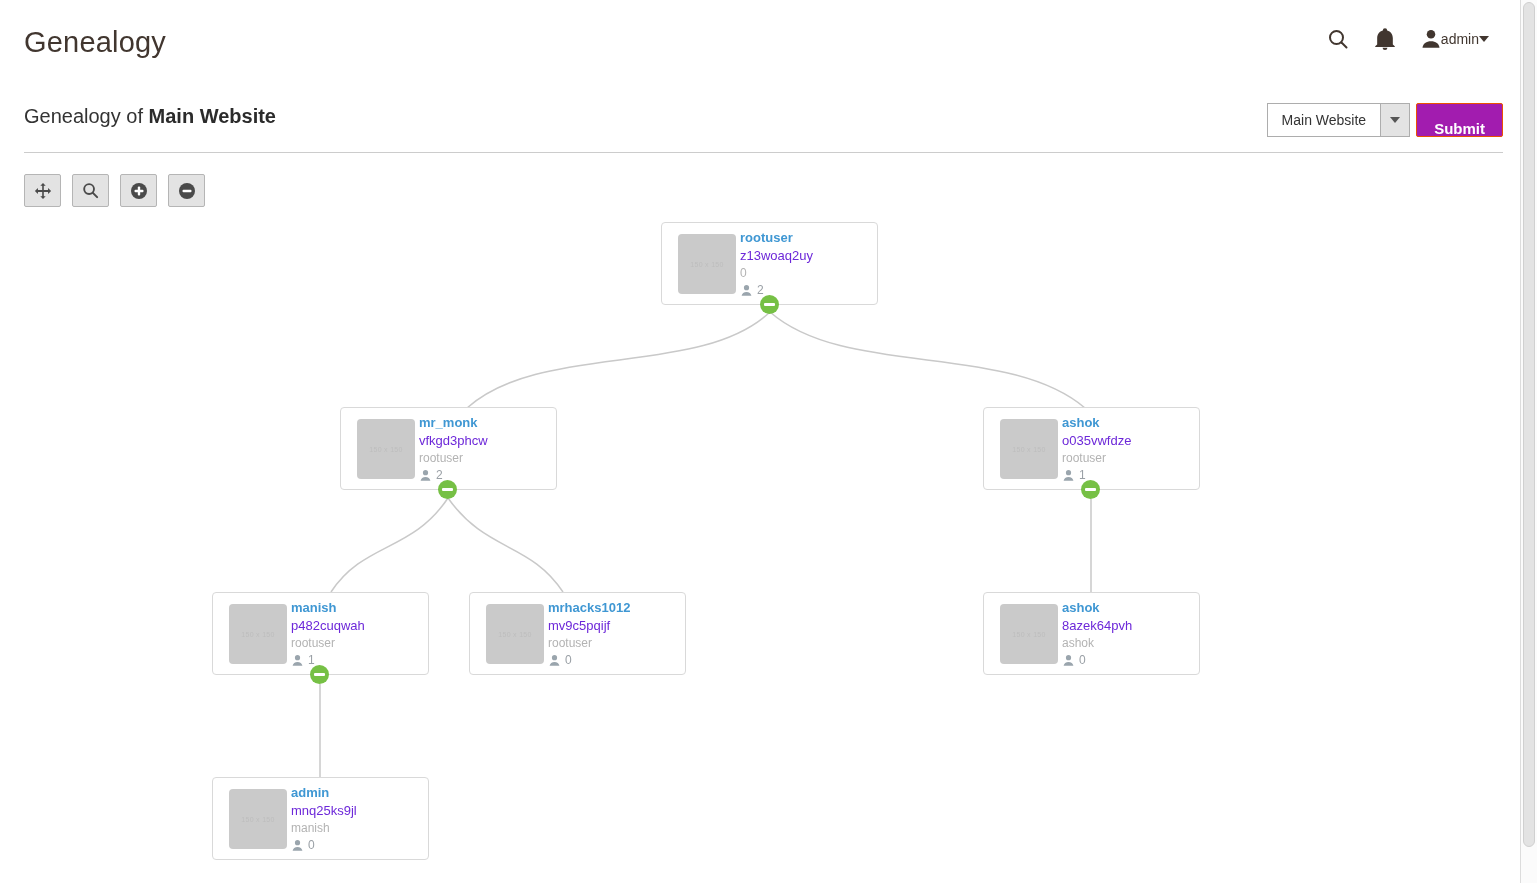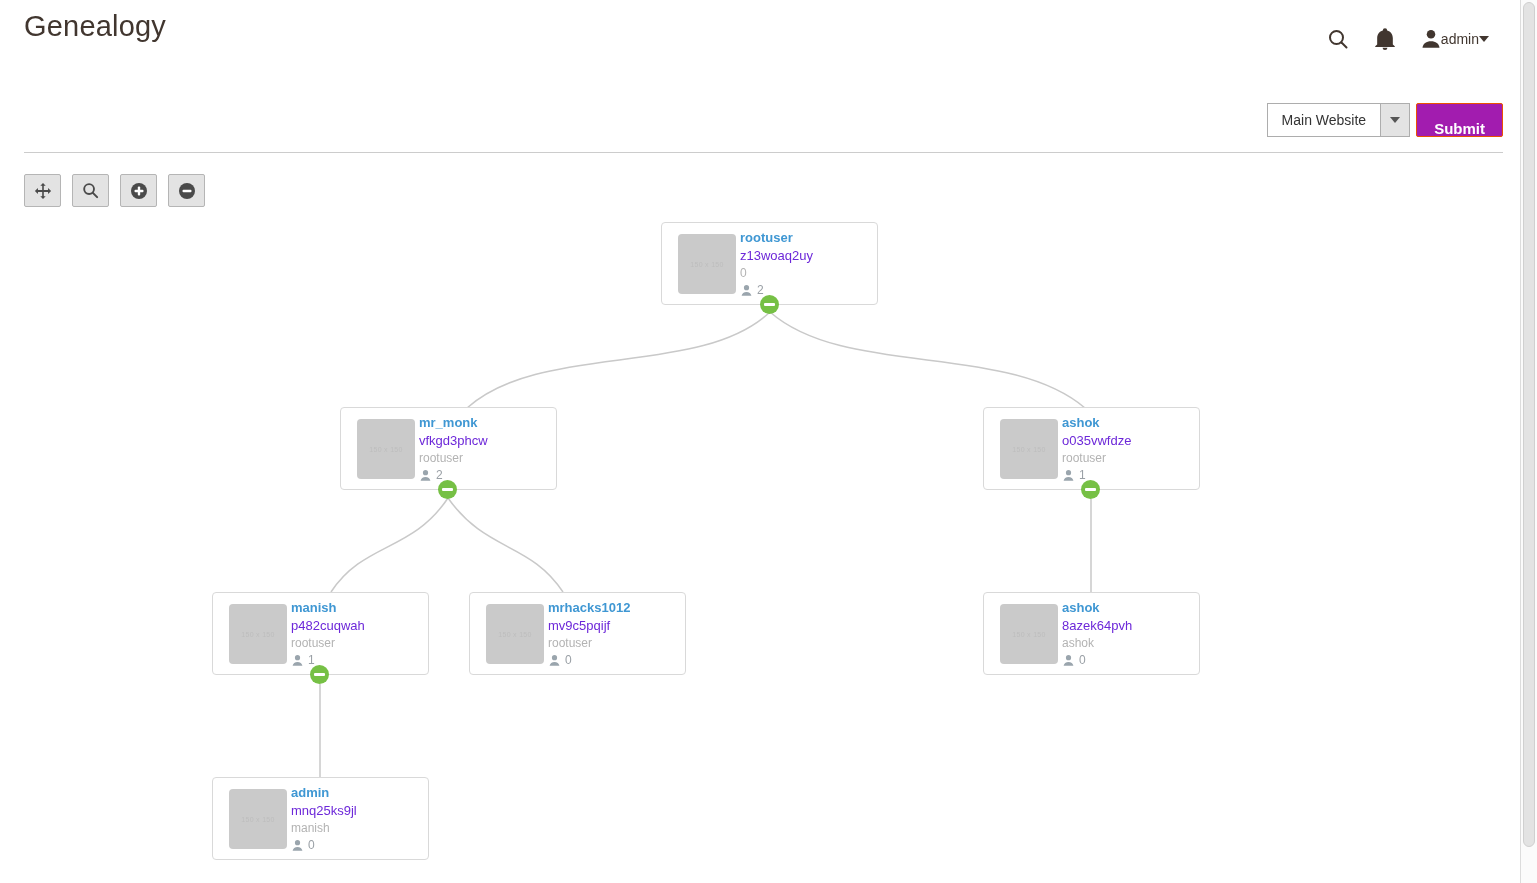--- a/index.html
+++ b/index.html
@@ -2,21 +2,21 @@
 <html><head>
 <meta charset="utf-8">
 <style>
   * { margin:0; padding:0; box-sizing:border-box; }
   html,body { background:#fff; }
   .page {
     position:relative; width:1537px; height:883px; overflow:hidden;
     font-family:"Liberation Sans", sans-serif; background:#fff;
   }
   
-  .page-title { position:absolute; left:24px; top:10px; font-size:29px; font-weight:400; color:#41362f; letter-spacing:.2px; }
+  .page-title { position:absolute; left:24px; top:26px; font-size:29px; font-weight:400; color:#41362f; letter-spacing:.2px; }
   .header-icons { position:absolute; right:48px; top:28px; display:flex; align-items:center; gap:26px; }
   .hicon { display:flex; align-items:center; cursor:pointer; }
   .admin-box { display:flex; align-items:center; cursor:pointer; }
   .admin-label { font-size:14px; color:#41362f; }
   .caret-down { width:0; height:0; border-left:5px solid transparent; border-right:5px solid transparent; border-top:6px solid #41362f; }
   
   .subtitle { position:absolute; left:24px; top:105px; font-size:20px; color:#333; }
   .subtitle b { font-weight:700; color:#2b2b2b; }
   .sub-controls { position:absolute; right:34px; top:103px; display:flex; align-items:stretch; gap:6px; height:34px; }
   .store-select { display:flex; align-items:stretch; border:1px solid #adadad; background:#fff; cursor:pointer; }
@@ -79,20 +79,24 @@
     <span class="admin-box">
       <svg width="20" height="20" viewBox="0 0 16 16">
           <circle cx="8" cy="4.2" r="3.4" fill="#41362f"></circle>
           <path d="M1.2 15c.4-3.6 3-5.3 6.8-5.3s6.4 1.7 6.8 5.3z" fill="#41362f"></path>
         </svg>
       <span class="admin-label">admin</span>
       <span class="caret-down"></span>
     </span>
   </div>
 
+  <div class="subtitle">
+    <span>Genealogy of</span>
+    <b>Main Website</b>
+  </div>
   <div class="sub-controls">
     <div class="store-select">
       <span class="val">Main Website</span>
       <span class="caret-box">
           <span class="tri"></span>
         </span>
     </div>
     <button class="submit-btn">Submit</button>
   </div>
   <div class="divider"></div>

